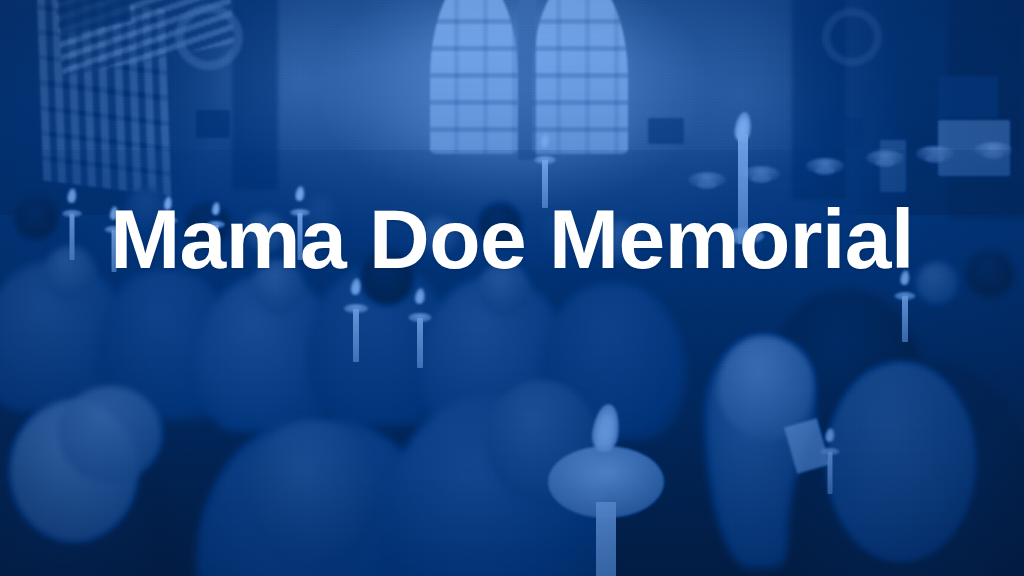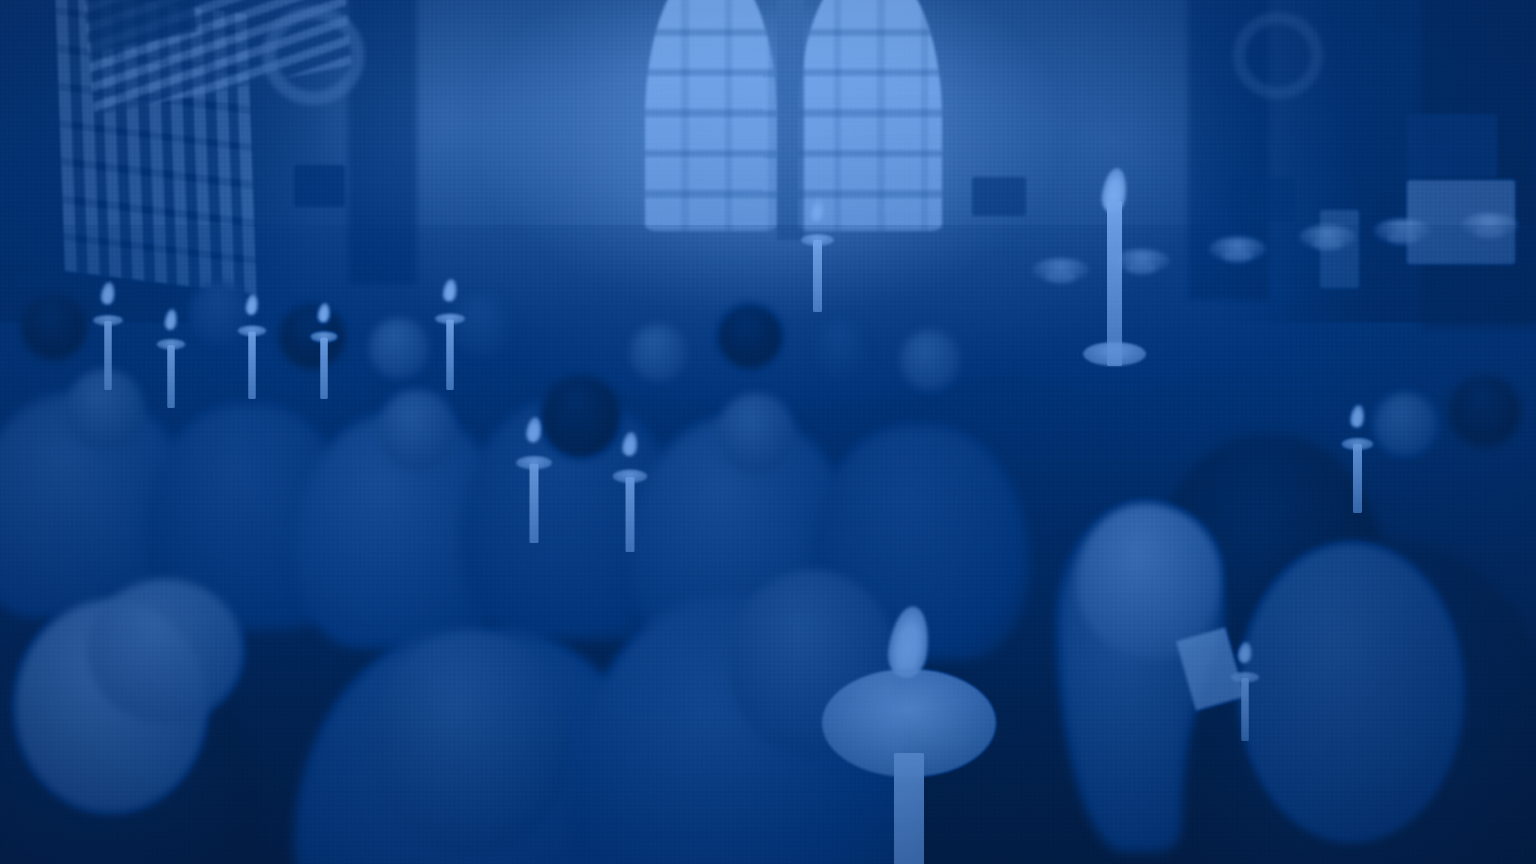--- a/index.html
+++ b/index.html
@@ -433,15 +433,16 @@
                   background: rgba(216,234,252,0.70); transform: rotate(-16deg); filter: blur(1px);"></div>
     </div>
 
     <div class="halftone"></div>
     <div class="tint"></div>
     <div class="tint2"></div>
     <div class="vignette"></div>
   </div>
 
   <div class="headline">
+    <span class="line">Mama Doe Memorial</span>
   </div>
 
 </div>
 
 </body></html>

